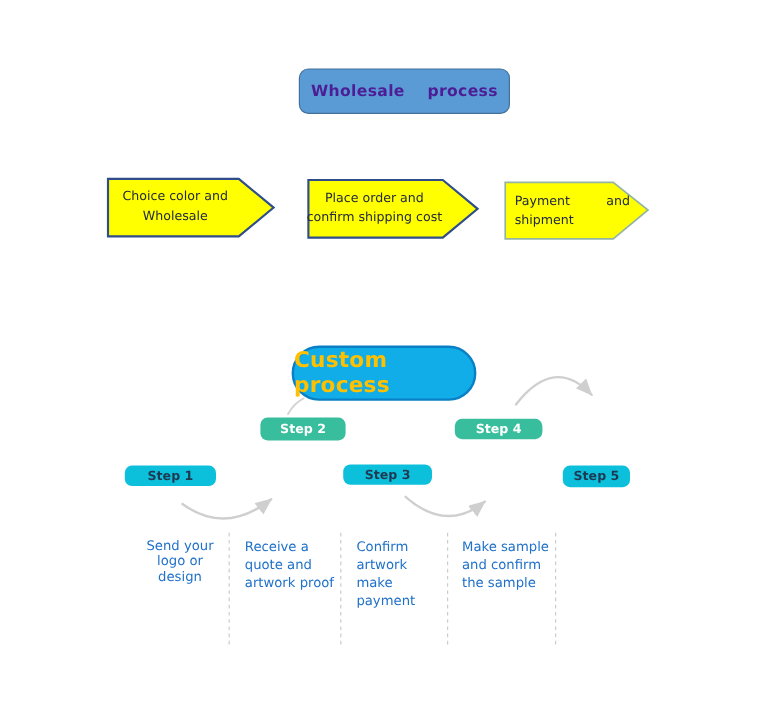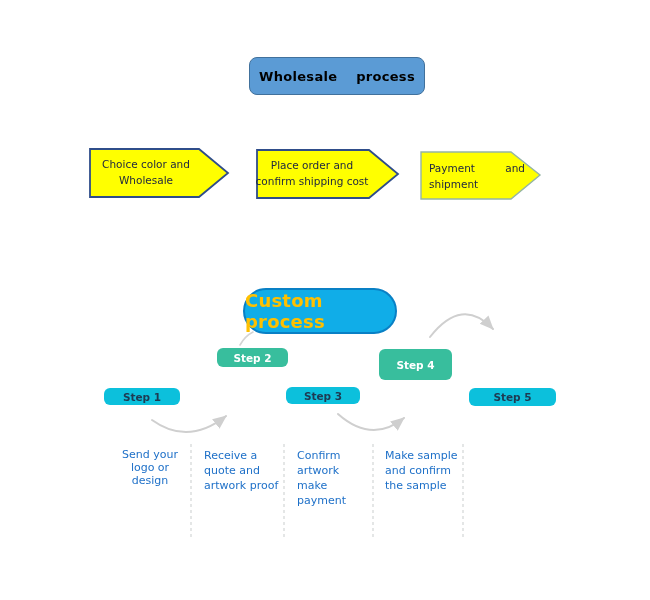--- a/index.html
+++ b/index.html
@@ -9,21 +9,21 @@
   }
   svg.layer{position:absolute;left:0;top:0;width:650px;height:600px;}
 
   
   .title-box{
     position:absolute;left:249px;top:57px;width:176px;height:38px;
     background:#5B9BD5;border:1.5px solid #41719C;border-radius:8px;
     display:flex;align-items:center;justify-content:center;box-sizing:border-box;
   }
   .title-box span{
-    color:#000000;font-weight:bold;font-size:13px;word-spacing:14px;letter-spacing:.3px;
+    color:#4c1d95;font-weight:bold;font-size:13px;word-spacing:14px;letter-spacing:.3px;
   }
 
   
   .arrow-text{
     position:absolute;color:#222A3F;font-size:10.5px;line-height:16px;
     text-align:center;white-space:pre-line;font-weight:500;
   }
   .arrow-text.a1{left:88px;top:156px;width:116px;}
   .arrow-text.a2{left:252px;top:157px;width:120px;}
   .arrow3-text{
@@ -43,22 +43,22 @@
   
   .step{
     position:absolute;border-radius:6px;display:flex;align-items:center;justify-content:center;
     font-size:10.5px;font-weight:600;box-sizing:border-box;
   }
   .step.odd{background:#0CC0DC;color:#1E3A52;}
   .step.even{background:#38BE9D;color:#ffffff;}
   .step.s1{left:104px;top:388px;width:76px;height:17px;}
   .step.s2{left:197px;top:348px;width:71px;height:19px;margin-left:20px;}
   .step.s3{left:286px;top:387px;width:74px;height:17px;}
-  .step.s4{left:379px;top:349px;width:73px;height:31px;}
-  .step.s5{left:469px;top:388px;width:87px;height:18px;}
+  .step.s4{left:379px;top:349px;width:73px;height:17px;}
+  .step.s5{left:469px;top:388px;width:56px;height:18px;}
 
   
   .note{
     position:absolute;top:448px;color:#1E70C8;font-size:11px;line-height:15px;
     white-space:pre-line;
   }
   .note.n1{left:110px;width:80px;text-align:center;line-height:13px;}
   .note.n2{left:204px;}
   .note.n3{left:297px;}
   .note.n4{left:385px;}

